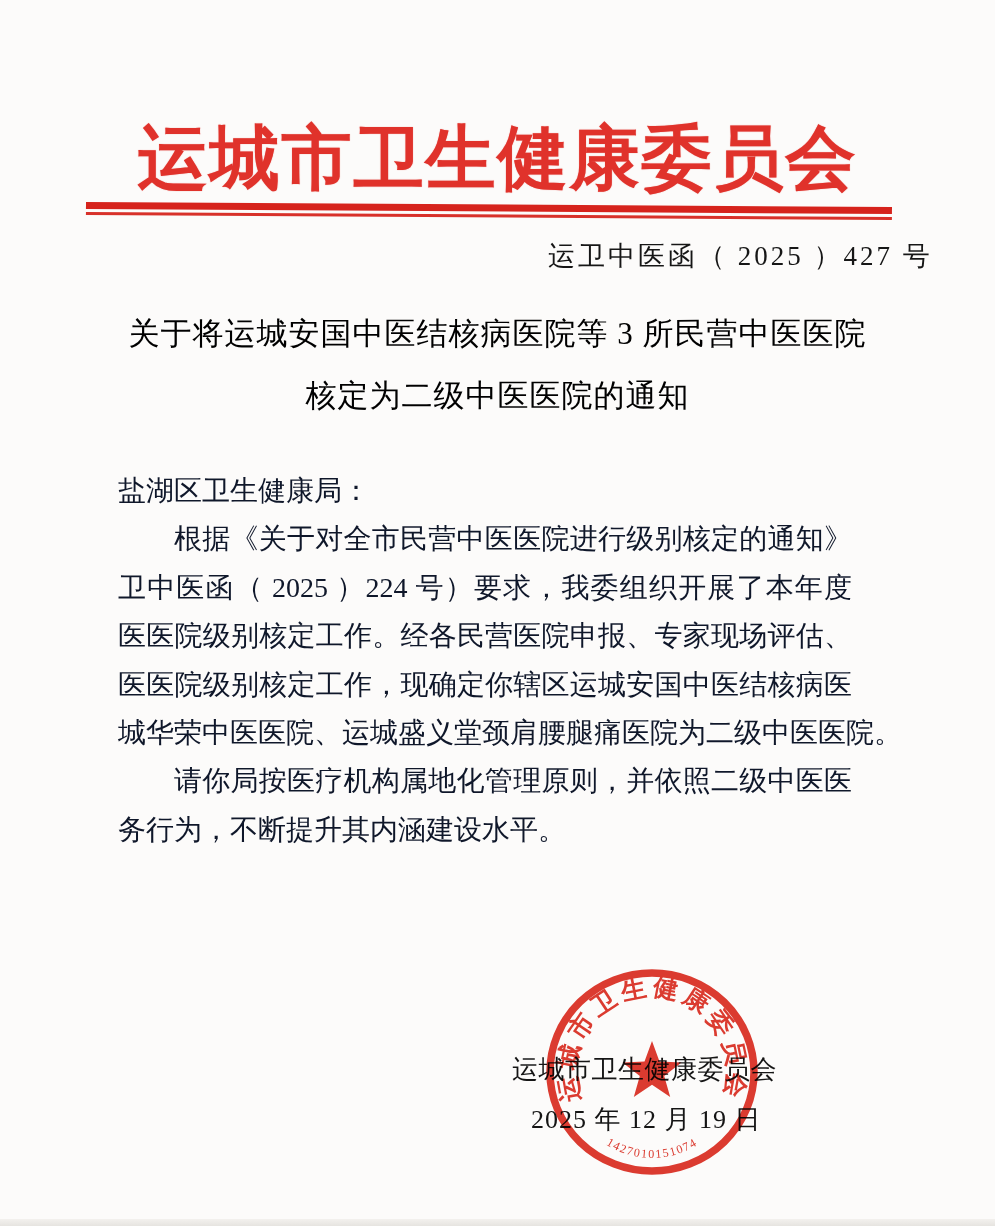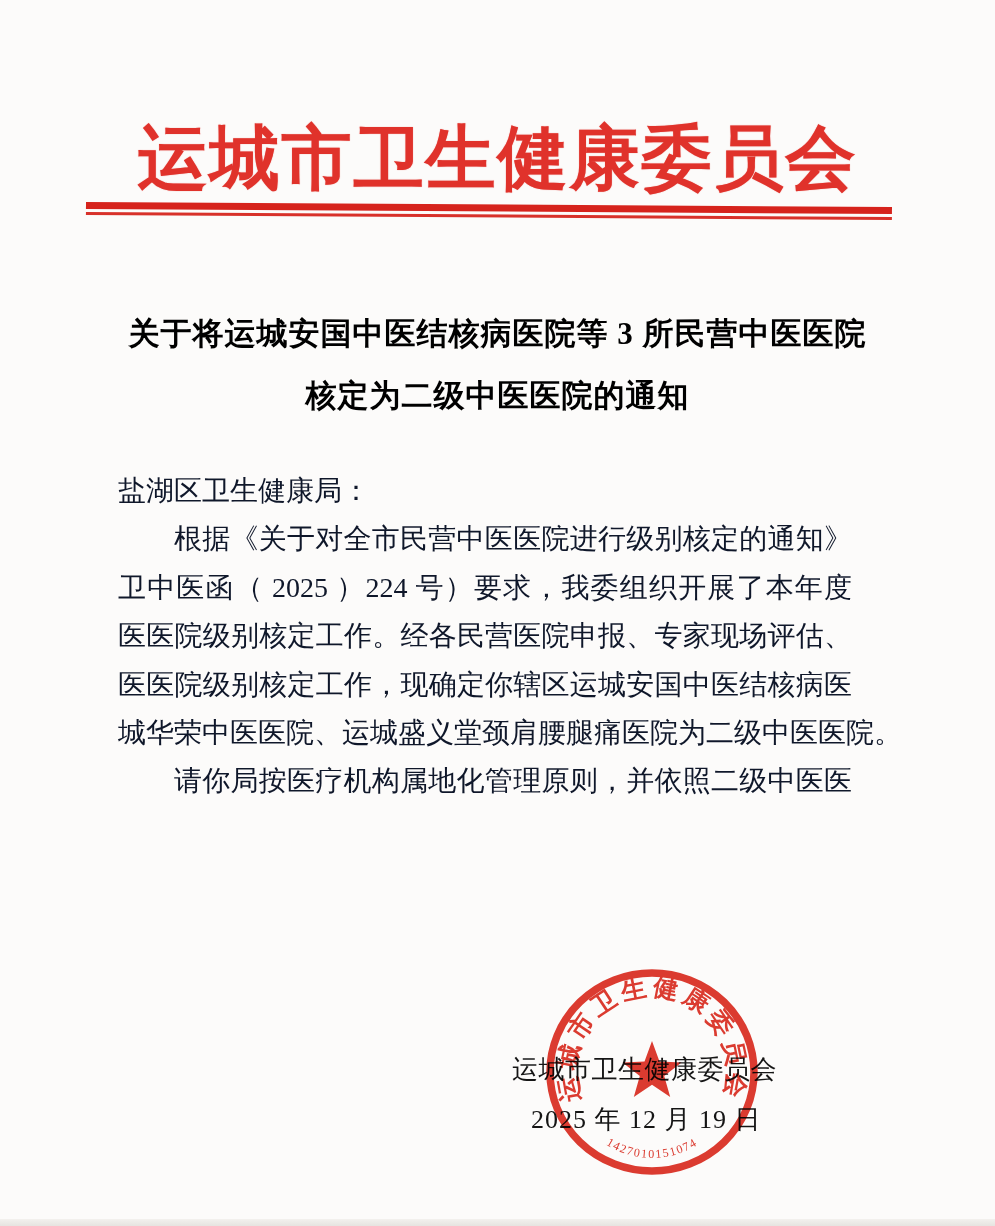--- a/index.html
+++ b/index.html
@@ -24,21 +24,21 @@
   .red-rule .gap{height:3px;background:transparent;}
   .red-rule .thin{height:3px;background:#d8312a;}
   
   .doc-number{
     position:absolute;top:238px;left:548px;width:360px;
     font-size:27px;letter-spacing:3px;color:#161616;white-space:nowrap;
   }
   
   .doc-title{
     position:absolute;top:303px;left:60px;width:875px;
-    text-align:center;font-size:31px;font-weight:700;line-height:62px;
+    text-align:center;font-size:31px;font-weight:400;line-height:62px;
     color:#000;letter-spacing:1px;
   }
   
   .body-text{
     position:absolute;top:467px;left:118px;width:734px;
     font-size:28px;color:#0f172a;
   }
   .body-text .line{
     height:48.4px;line-height:48.4px;white-space:nowrap;
     text-align:justify;
@@ -72,34 +72,36 @@
 <div class="page">
 
   <div class="org-header">运城市卫生健康委员会</div>
 
   <div class="red-rule">
     <div class="thick"></div>
     <div class="gap"></div>
     <div class="thin"></div>
   </div>
 
+  <div class="doc-number">运卫中医函（ 2025 ）427 号</div>
 
   <div class="doc-title">
     <div>关于将运城安国中医结核病医院等 3 所民营中医医院</div>
     <div>核定为二级中医医院的通知</div>
   </div>
 
   <div class="body-text">
     <div class="line">盐湖区卫生健康局：</div>
     <div class="line just indent">根据《关于对全市民营中医医院进行级别核定的通知》（运</div>
     <div class="line just">卫中医函（ 2025 ）224 号）要求，我委组织开展了本年度民营中</div>
     <div class="line just">医医院级别核定工作。经各民营医院申报、专家现场评估、委党</div>
     <div class="line just">医医院级别核定工作，现确定你辖区运城安国中医结核病医院、运</div>
     <div class="line">城华荣中医医院、运城盛义堂颈肩腰腿痛医院为二级中医医院。</div>
     <div class="line just indent">请你局按医疗机构属地化管理原则，并依照二级中医医院</div>
+    <div class="line">务行为，不断提升其内涵建设水平。</div>
   </div>
 
   <div class="sig-org">运城市卫生健康委员会</div>
   <div class="sig-date">2025 年 12 月 19 日</div>
 
   <svg class="seal" viewBox="0 0 230 230" xmlns="http://www.w3.org/2000/svg">
     <defs>
       <path id="sealTopArc" d="M 43.1 144.1 A 76 76 0 1 1 180.9 144.1" fill="none"></path>
       <path id="sealBottomArc" d="M 59.1 179.8 A 86 86 0 0 0 164.9 179.8" fill="none"></path>
     </defs>

